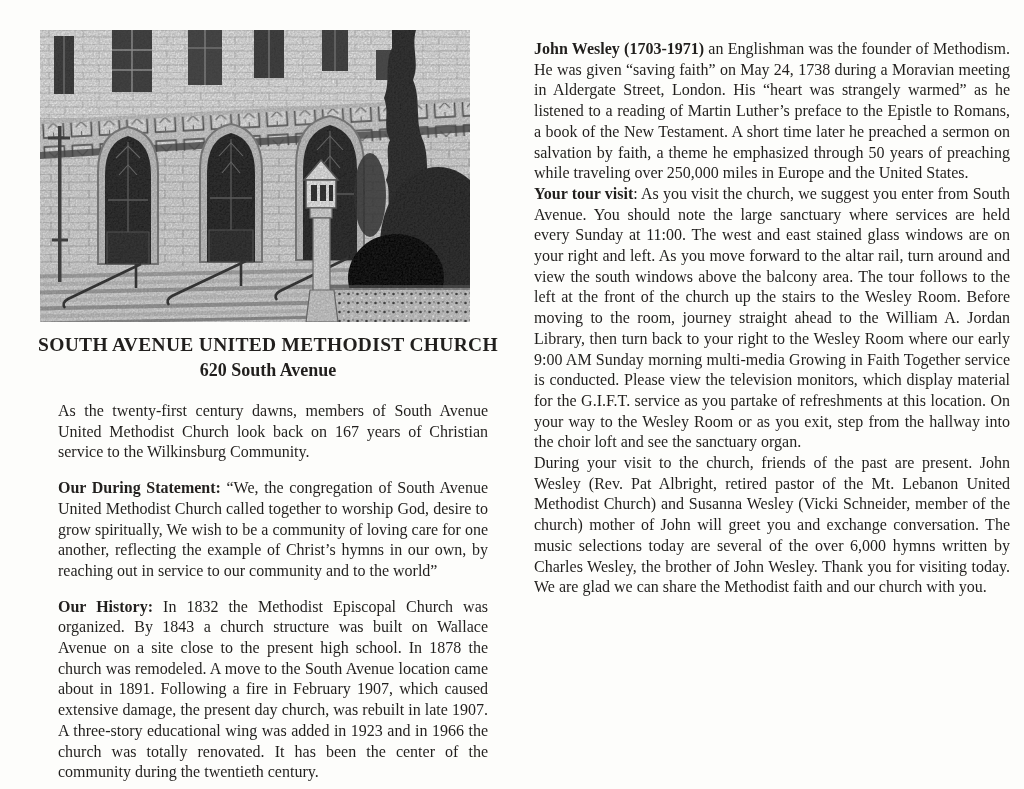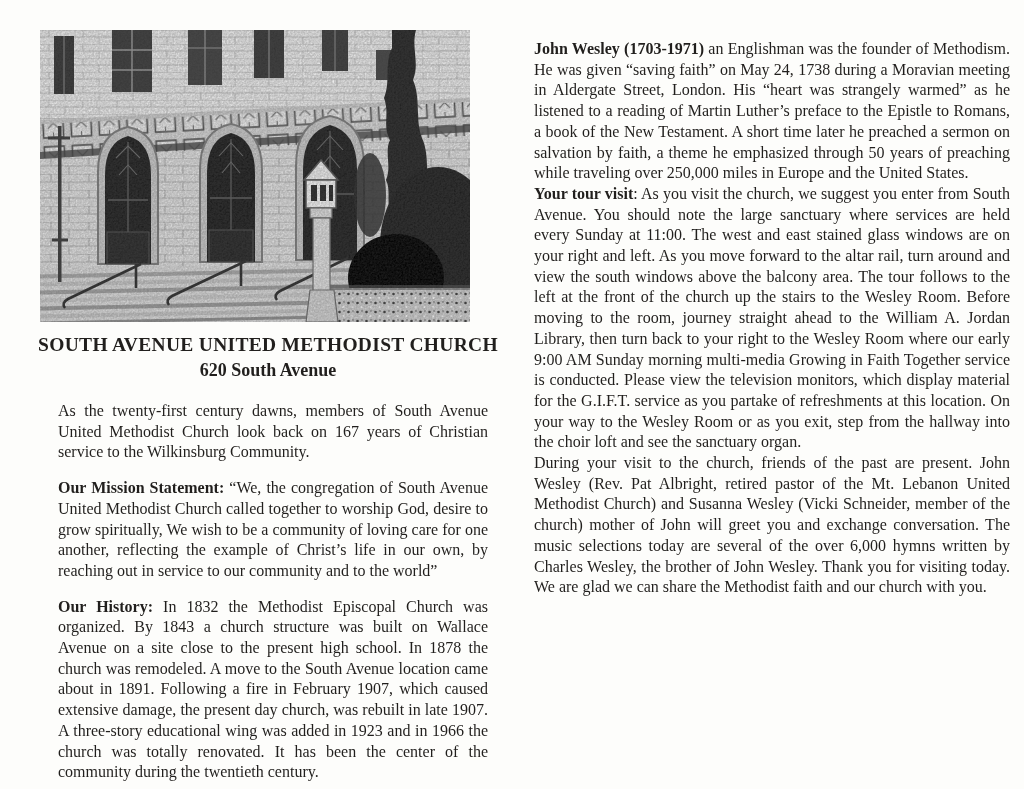--- a/index.html
+++ b/index.html
@@ -168,21 +168,21 @@
   <div class="title-block">
     <h1>SOUTH AVENUE UNITED METHODIST CHURCH</h1>
     <h2>620 South Avenue</h2>
   </div>
 
   <div class="col col-left">
     <p class="para">
       <span>As the twenty-first century dawns, members of South Avenue United Methodist Church look back on 167 years of Christian service to the Wilkinsburg Community.</span>
     </p>
     <p class="para">
-      <span class="lead">Our Mission Statement:</span><span> “We, the congregation of South Avenue United Methodist Church called together to worship God, desire to grow spiritually, We wish to be a community of loving care for one another, reflecting the example of Christ’s life in our own, by reaching out in service to our community and to the world”</span>
+      <span class="lead">Our During Statement:</span><span> “We, the congregation of South Avenue United Methodist Church called together to worship God, desire to grow spiritually, We wish to be a community of loving care for one another, reflecting the example of Christ’s hymns in our own, by reaching out in service to our community and to the world”</span>
     </p>
     <p class="para">
       <span class="lead">Our History:</span><span> In 1832 the Methodist Episcopal Church was organized. By 1843 a church structure was built on Wallace Avenue on a site close to the present high school. In 1878 the church was remodeled. A move to the South Avenue location came about in 1891. Following a fire in February 1907, which caused extensive damage, the present day church, was rebuilt in late 1907. A three-story educational wing was added in 1923 and in 1966 the church was totally renovated. It has been the center of the community during the twentieth century.</span>
     </p>
   </div>
 
   <div class="col col-right">
     <p class="para">
       <span class="lead">John Wesley (1703-1971)</span><span> an Englishman was the founder of Methodism. He was given “saving faith” on May 24, 1738 during a Moravian meeting in Aldergate Street, London. His “heart was strangely warmed” as he listened to a reading of Martin Luther’s preface to the Epistle to Romans, a book of the New Testament. A short time later he preached a sermon on salvation by faith, a theme he emphasized through 50 years of preaching while traveling over 250,000 miles in Europe and the United States.</span>
     </p>

